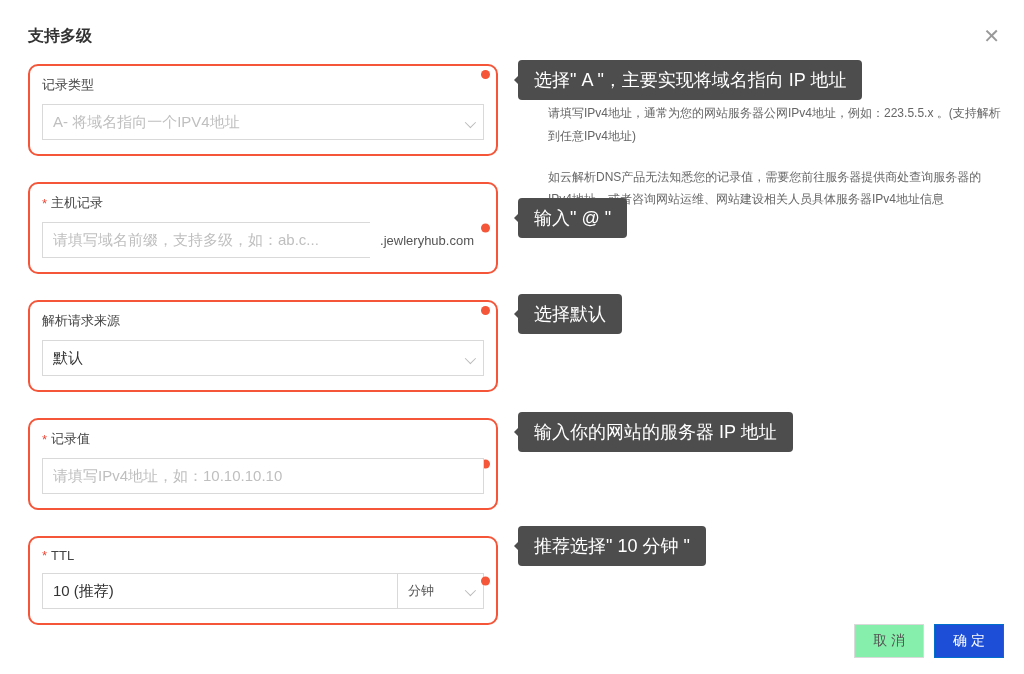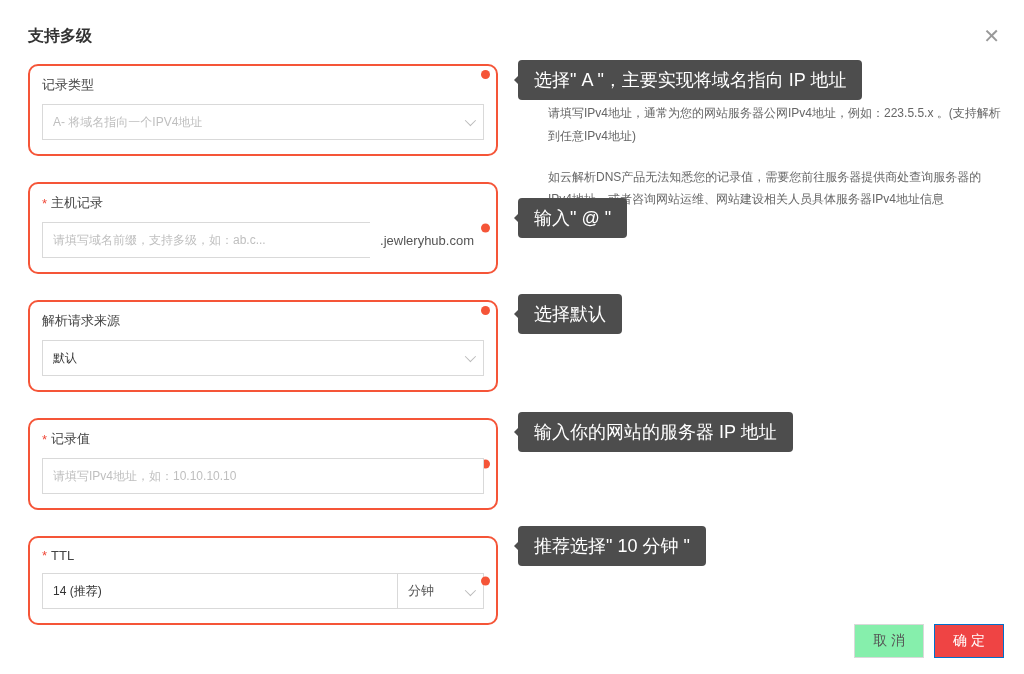--- a/index.html
+++ b/index.html
@@ -86,21 +86,21 @@
   .asterisk {
     color: #f04a3a;
     margin-right: 4px;
   }
 
   .input, .select {
     width: 100%;
     height: 36px;
     border: 1px solid #d9d9d9;
     padding: 0 10px;
-    font-size: 12px;
+    font-size: 15px;
     color: #333;
     background: #fff;
     display: flex;
     align-items: center;
     position: relative;
   }
   .placeholder { color: #bfbfbf; }
 
   .select .chevron {
     margin-left: auto;
@@ -193,21 +193,21 @@
     display: inline-flex;
     align-items: center;
     justify-content: center;
   }
   .btn-default {
     background: #86efac;
     border: 1px solid #d9d9d9;
     color: #555;
   }
   .btn-primary {
-    background: #ef4444;
+    background: #1d4ed8;
     border: 1px solid #0070cc;
     color: #fff;
   }
 
   .chevron::after{
     content:"";
     display:inline-block;
     width:7px;height:7px;
     border-right:1.5px solid #bbb;
     border-bottom:1.5px solid #bbb;
@@ -276,21 +276,21 @@
       </div>
 
       <div class="form-group" style="margin-bottom:0;">
         <span class="red-dot dot-mid"></span>
         <div class="form-label">
           <span class="asterisk">*</span>
           <span>TTL</span>
         </div>
         <div class="ttl-wrap">
           <div class="input">
-            <span>14 (推荐)</span>
+            <span>10 (推荐)</span>
           </div>
           <div class="ttl-unit">
             <span>分钟</span>
             <span class="chevron"></span>
           </div>
         </div>
       </div>
 
       <div class="tooltip" style="left:490px; top:-4px;">选择" A "，主要实现将域名指向 IP 地址</div>
       <div class="tooltip" style="left:490px; top:134px;">输入" @ "</div>

